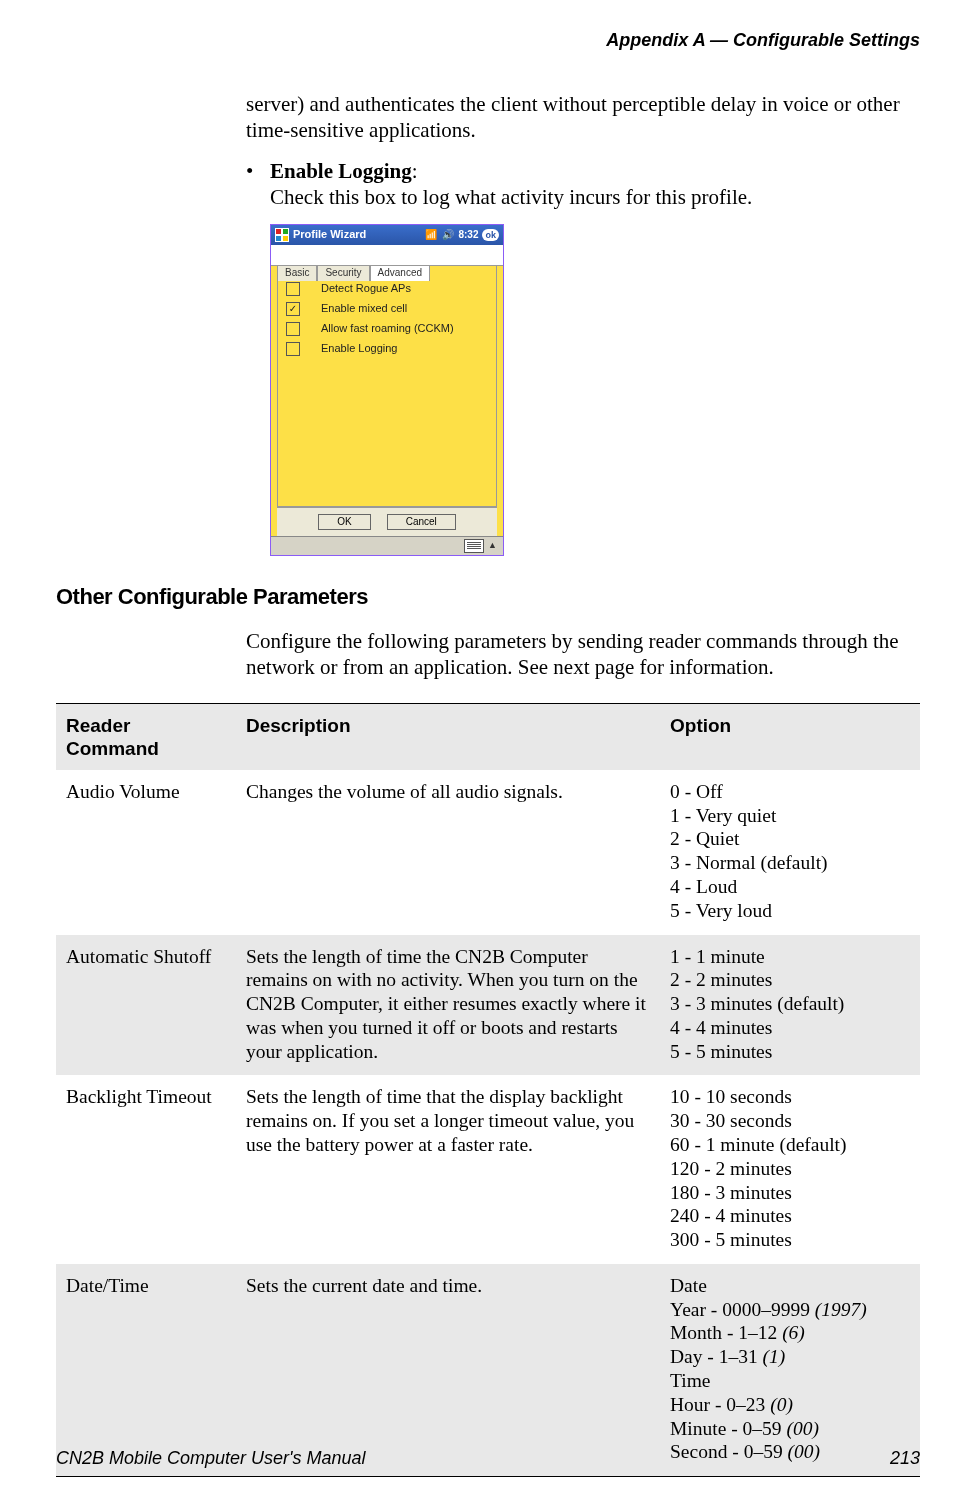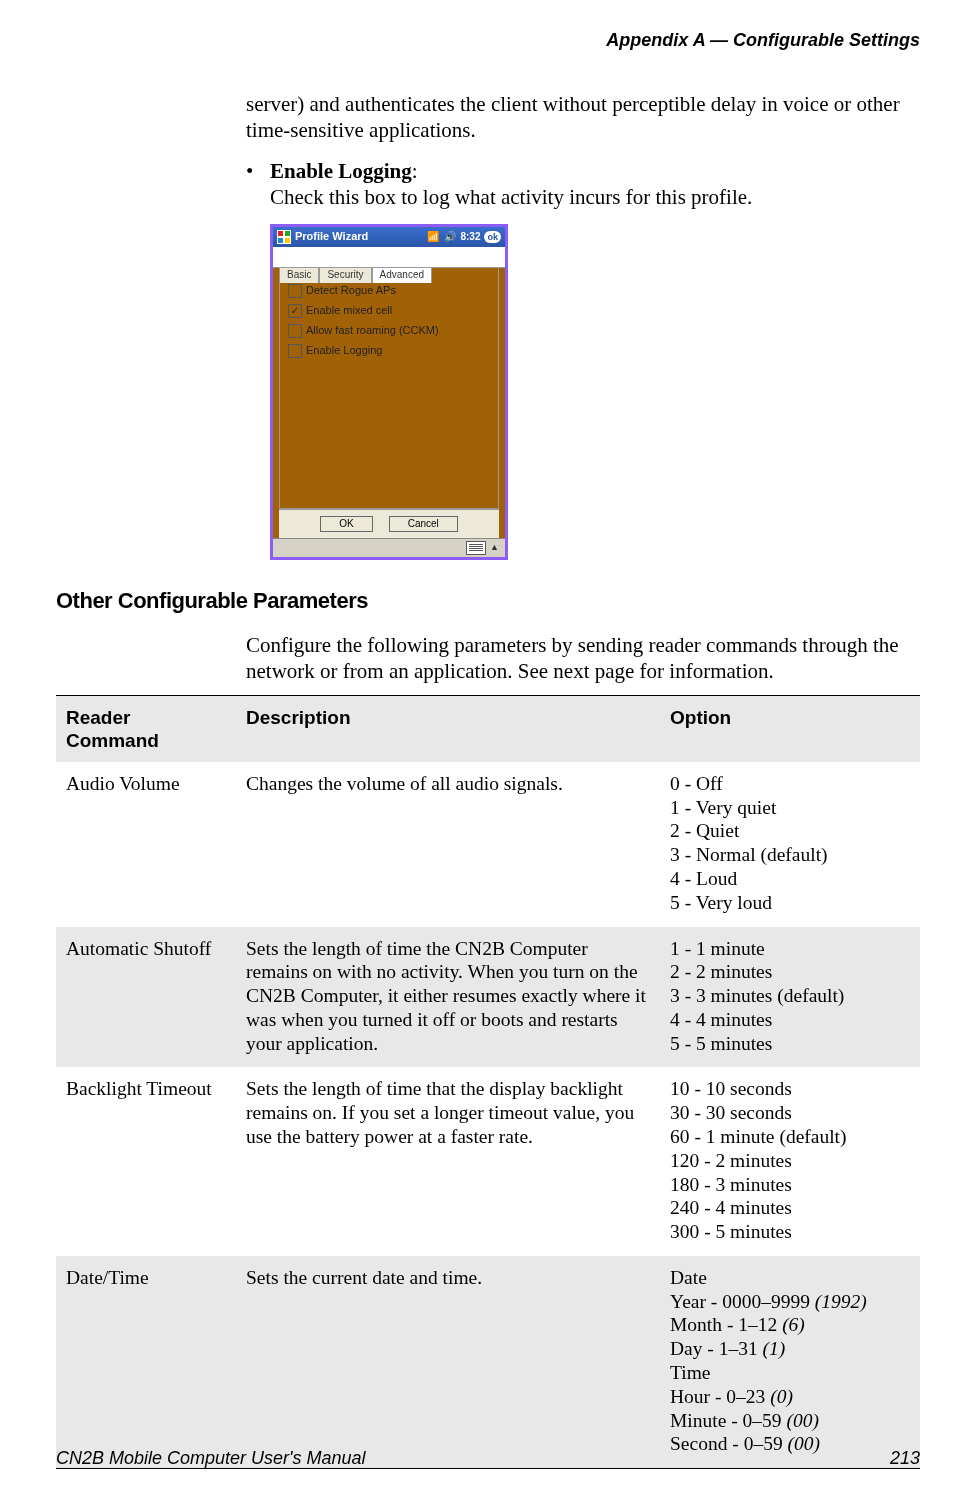--- a/index.html
+++ b/index.html
@@ -42,22 +42,22 @@
     content: "•";
     position: absolute;
     left: 0;
     top: 0;
   }
   .bullet .strong { font-weight: bold; }
   
   .screenshot {
     width: 232px;
     margin: 14px 0 24px 24px;
-    border: 3px solid #8b5cf6;
-    background: #a16207;
+    border: 1px solid #8b5cf6;
+    background: #fde047;
     font-family: Tahoma, Arial, sans-serif;
     font-size: 11px;
   }
   .ss-titlebar {
     display: flex;
     align-items: center;
     gap: 4px;
     background: linear-gradient(#3a6ecb, #2a55a8);
     color: #fff;
     height: 20px;
@@ -107,21 +107,21 @@
   .ss-pane {
     border: 1px solid #999;
     border-top: none;
     margin: 0 6px;
     padding: 10px 8px 60px 8px;
     min-height: 170px;
   }
   .ss-check {
     display: flex;
     align-items: flex-end;
-    gap: 4px;
+    gap: 21px;
     font-size: 11px;
     margin: 6px 0;
     color: #222;
   }
   .ss-box {
     width: 12px; height: 12px;
     border: 1px solid #555;
     display: inline-flex;
     align-items: center;
     justify-content: center;
@@ -170,21 +170,21 @@
     font-size: 22px;
     margin: 28px 0 18px 0;
     letter-spacing: -0.5px;
   }
   
   table.params {
     width: 100%;
     border-collapse: collapse;
     font-size: 19.5px;
     line-height: 1.22;
-    margin-top: 10px;
+    margin-top: 22px;
     border-top: 1.5px solid #000;
     border-bottom: 1.5px solid #000;
   }
   table.params th {
     font-family: "Myriad Pro", "Segoe UI", Arial, sans-serif;
     font-weight: bold;
     text-align: left;
     background: #e8e8e8;
     padding: 10px 10px;
     vertical-align: top;
@@ -317,21 +317,21 @@
 60 - 1 minute (default)
 120 - 2 minutes
 180 - 3 minutes
 240 - 4 minutes
 300 - 5 minutes</td>
     </tr>
     <tr class="shade">
       <td class="cmd">Date/Time</td>
       <td>Sets the current date and time.</td>
       <td class="opt opt-line"><span>Date
-Year - 0000–9999 </span><span class="italic">(1992)</span><span>
+Year - 0000–9999 </span><span class="italic">(1997)</span><span>
 Month - 1–12 </span><span class="italic">(6)</span><span>
 Day - 1–31 </span><span class="italic">(1)</span><span>
 Time
 Hour - 0–23 </span><span class="italic">(0)</span><span>
 Minute - 0–59 </span><span class="italic">(00)</span><span>
 Second - 0–59 </span><span class="italic">(00)</span></td>
     </tr>
   </tbody>
     </table>
 

